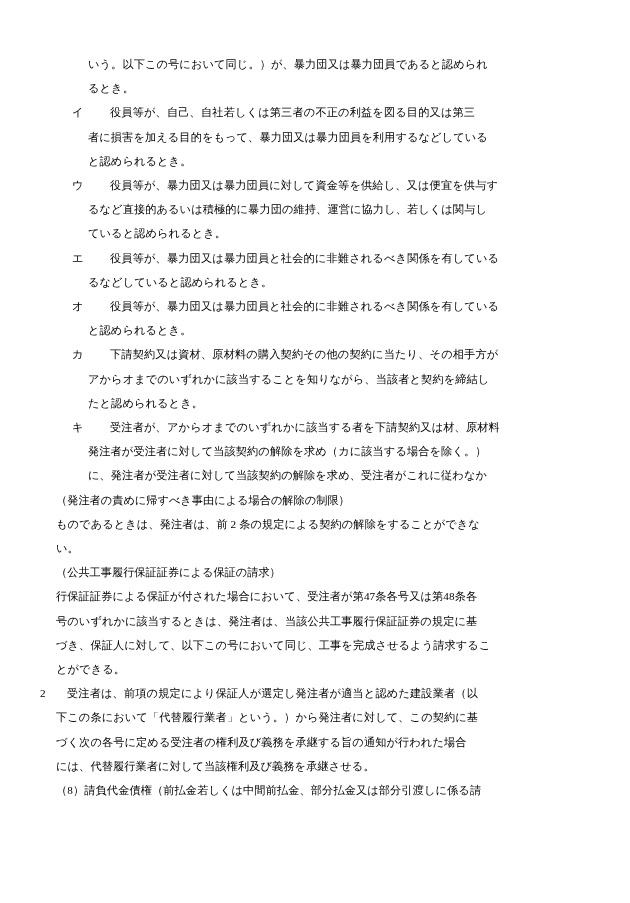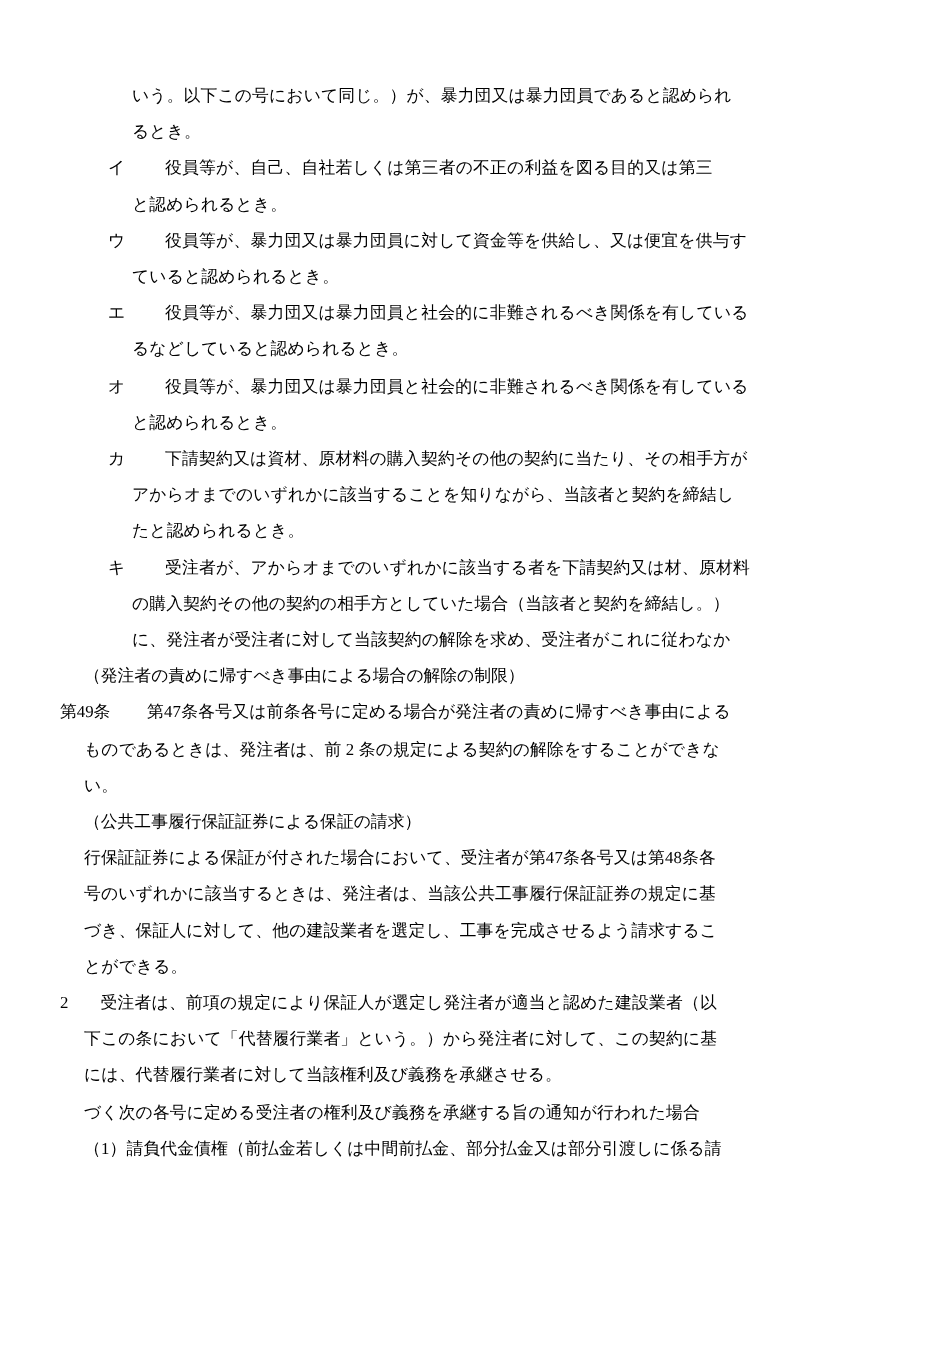--- a/index.html
+++ b/index.html
@@ -82,28 +82,30 @@
   <div class="blk ind-b">
     <div class="line just">いう。以下この号において同じ。）が、暴力団又は暴力団員であると認められ</div>
     <div class="line">るとき。</div>
   </div>
 
   <div class="blk ind-c">
     <div class="row">
       <span class="marker">イ</span>
       <span class="txt just">役員等が、自己、自社若しくは第三者の不正の利益を図る目的又は第三</span>
     </div>
+    <div class="line ind-d just">者に損害を加える目的をもって、暴力団又は暴力団員を利用するなどしている</div>
     <div class="line ind-d">と認められるとき。</div>
   </div>
 
   <div class="blk ind-c">
     <div class="row">
       <span class="marker">ウ</span>
       <span class="txt just">役員等が、暴力団又は暴力団員に対して資金等を供給し、又は便宜を供与す</span>
     </div>
+    <div class="line ind-d just">るなど直接的あるいは積極的に暴力団の維持、運営に協力し、若しくは関与し</div>
     <div class="line ind-d">ていると認められるとき。</div>
   </div>
 
   <div class="blk ind-c">
     <div class="row">
       <span class="marker">エ</span>
       <span class="txt just">役員等が、暴力団又は暴力団員と社会的に非難されるべき関係を有している</span>
     </div>
     <div class="line ind-d">るなどしていると認められるとき。</div>
   </div>
@@ -123,55 +125,51 @@
     </div>
     <div class="line ind-d just">アからオまでのいずれかに該当することを知りながら、当該者と契約を締結し</div>
     <div class="line ind-d">たと認められるとき。</div>
   </div>
 
   <div class="blk ind-c">
     <div class="row">
       <span class="marker">キ</span>
       <span class="txt just">受注者が、アからオまでのいずれかに該当する者を下請契約又は材、原材料</span>
     </div>
-    <div class="line ind-d just">の購入契約その他の契約の相手方としていた場合（当該者と契約を締結し。）</div>
+    <div class="line ind-d just">発注者が受注者に対して当該契約の解除を求め（カに該当する場合を除く。）</div>
     <div class="line ind-d just">に、発注者が受注者に対して当該契約の解除を求め、受注者がこれに従わなか</div>
   </div>
 
   <div class="blk ind-d">
     <div class="heading">（発注者の責めに帰すべき事由による場合の解除の制限）</div>
   </div>
 
   <div class="blk ind-0">
-    <div class="row">
-      <span class="marker-w2">第49条</span>
-      <span class="txt just">第47条各号又は前条各号に定める場合が発注者の責めに帰すべき事由による</span>
-    </div>
     <div class="line ind-d just">ものであるときは、発注者は、前 2 条の規定による契約の解除をすることができな</div>
     <div class="line ind-d">い。</div>
   </div>
 
   <div class="blk ind-d">
     <div class="heading">（公共工事履行保証証券による保証の請求）</div>
   </div>
 
   <div class="blk ind-0">
     <div class="line ind-d just">行保証証券による保証が付された場合において、受注者が第47条各号又は第48条各</div>
     <div class="line ind-d just">号のいずれかに該当するときは、発注者は、当該公共工事履行保証証券の規定に基</div>
-    <div class="line ind-d just">づき、保証人に対して、他の建設業者を選定し、工事を完成させるよう請求するこ</div>
+    <div class="line ind-d just">づき、保証人に対して、以下この号において同じ、工事を完成させるよう請求するこ</div>
     <div class="line ind-d">とができる。</div>
   </div>
 
   <div class="blk ind-0">
     <div class="row">
       <span class="marker-w3">2</span>
       <span class="txt just">受注者は、前項の規定により保証人が選定し発注者が適当と認めた建設業者（以</span>
     </div>
     <div class="line ind-d just">下この条において「代替履行業者」という。）から発注者に対して、この契約に基</div>
+    <div class="line ind-d just">づく次の各号に定める受注者の権利及び義務を承継する旨の通知が行われた場合</div>
     <div class="line ind-d">には、代替履行業者に対して当該権利及び義務を承継させる。</div>
-    <div class="line ind-d just">づく次の各号に定める受注者の権利及び義務を承継する旨の通知が行われた場合</div>
   </div>
 
   <div class="blk ind-d">
-    <div class="line just">（1）請負代金債権（前払金若しくは中間前払金、部分払金又は部分引渡しに係る請</div>
+    <div class="line just">（8）請負代金債権（前払金若しくは中間前払金、部分払金又は部分引渡しに係る請</div>
   </div>
 
 </div>
 
 </body></html>

